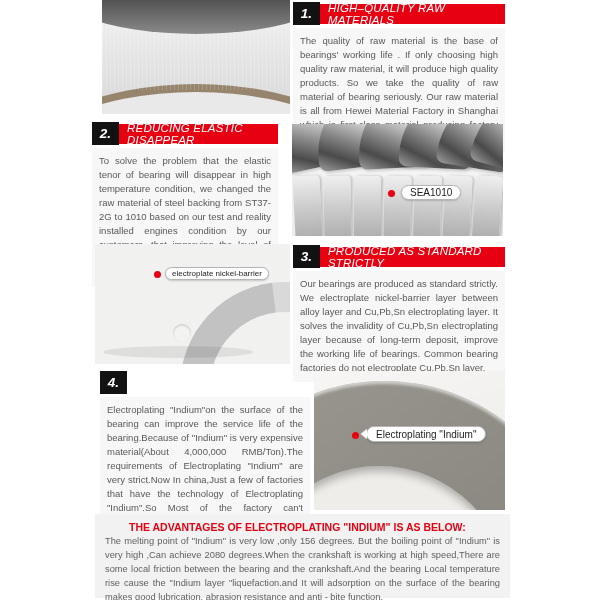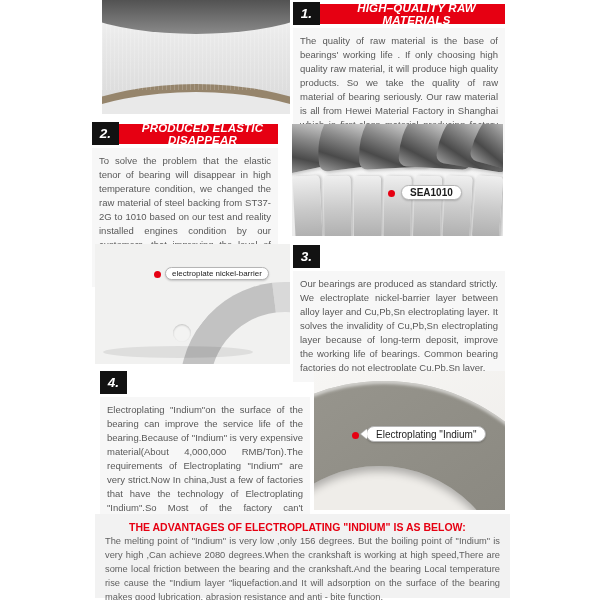--- a/index.html
+++ b/index.html
@@ -4,21 +4,21 @@
 <style>
   * { margin:0; padding:0; box-sizing:border-box; }
   html,body { width:600px; height:600px; background:#ffffff; font-family:"Liberation Sans", sans-serif; }
   .page { position:relative; width:600px; height:600px; background:#fff; overflow:hidden; }
 
   
   .sec-header { display:flex; align-items:stretch; height:23px; }
   .num-box { background:#121212; color:#fff; width:27px; display:flex; align-items:center; justify-content:center;
              font-style:italic; font-weight:bold; font-size:13.5px; }
   .red-bar { flex:1; background:#e60012; color:#fff; display:flex; align-items:center; padding-left:8px;
-             font-style:italic; font-weight:bold; font-size:11.5px; letter-spacing:.2px; height:20px; margin-top:1.5px;text-align:center; }
+             font-style:italic; font-weight:normal; font-size:11.5px; letter-spacing:.2px; height:20px; margin-top:1.5px; }
 
   .para { background:#f7f7f7; color:#585858; font-size:9.5px; line-height:1.47; text-align:justify;
           padding:6px 7px 7px 7px; margin-top:3px; }
 
   .text-col { position:absolute; }
 
   
   .photo { position:absolute; overflow:hidden; }
 
   
@@ -26,21 +26,21 @@
             background:linear-gradient(180deg,#f6f6f6 0%, #e9e9e9 35%, #d8d8d8 100%); }
   .p1-dark { position:absolute; width:170%; height:120px; left:-35%; top:-86px; border-radius:50%;
              background:linear-gradient(180deg,#242424 30%, #4f4f4f 70%, #8a8a8a 100%); }
   .p1-sheen { position:absolute; left:0; top:20px; width:100%; height:70px;
               background:repeating-linear-gradient(90deg, rgba(255,255,255,.35) 0 1px, rgba(0,0,0,0) 1px 4px); opacity:.5; }
   .p1-bronze { position:absolute; width:190%; height:170px; left:-45%; top:84px; border-radius:50%; background:#96856c; }
   .p1-bottom { position:absolute; width:200%; height:180px; left:-50%; top:92px; border-radius:50%; background:#e9e9e9; }
 
   
   .photo2 { left:292px; top:124px; width:211px; height:112px;
-            background:linear-gradient(180deg,#fbfbfb 0%, #ececec 100%);font-weight:bold; }
+            background:linear-gradient(180deg,#fbfbfb 0%, #ececec 100%); }
   .arch { position:absolute; width:72px; height:64px; top:-20px;
           border-radius:50% 50% 8px 8px / 85% 85% 8px 8px;
           background:linear-gradient(205deg,#ffffff 8%, #d6d6d6 30%, #8a8a8a 55%, #4a4a4a 78%, #909090 96%);
           box-shadow:2px 2px 3px rgba(0,0,0,.18); }
   .arch:nth-of-type(1){ left:-16px; transform:rotate(-12deg); }
   .arch:nth-of-type(2){ left:24px;  transform:rotate(-7deg); }
   .arch:nth-of-type(3){ left:66px;  transform:rotate(-3deg); }
   .arch:nth-of-type(4){ left:108px; transform:rotate(3deg); }
   .arch:nth-of-type(5){ left:148px; transform:rotate(9deg); }
   .arch:nth-of-type(6){ left:184px; transform:rotate(15deg); width:60px; }
@@ -123,21 +123,21 @@
     <div class="sec-header">
       <div class="num-box">1.</div>
       <div class="red-bar">HIGH–QUALITY RAW MATERIALS</div>
     </div>
     <div class="para">The quality of raw material is the base of bearings' working life . If only choosing high quality raw material, it will produce high quality products. So we take the quality of raw material of bearing seriously. Our raw material is all from Hewei Material Factory in Shanghai which is first-class material producing factory in China.</div>
   </div>
 
   <div class="text-col col-s2">
     <div class="sec-header">
       <div class="num-box">2.</div>
-      <div class="red-bar">PRODUCED ELASTIC DISAPPEAR</div>
+      <div class="red-bar">REDUCING ELASTIC DISAPPEAR</div>
     </div>
     <div class="para">To solve the problem that the elastic tenor of bearing will disappear in high temperature condition, we changed the raw material of steel backing from ST37-2G to 1010 based on our test and reality installed engines condition by our customers, that improving the level of raw material and reducing the disappearance of elastic tenor greatly.</div>
   </div>
 
   <div class="photo photo2">
     <div class="arch"></div>
     <div class="arch"></div>
     <div class="arch"></div>
     <div class="arch"></div>
     <div class="arch"></div>
@@ -159,20 +159,21 @@
     <div class="hole"></div>
     <div class="ring2"></div>
     <div class="p3-shadow"></div>
     <div class="dot dot-nickel"></div>
     <div class="pill pill-nickel">electroplate nickel-barrier</div>
   </div>
 
   <div class="text-col col-s3">
     <div class="sec-header">
       <div class="num-box">3.</div>
+      <div class="red-bar">PRODUCED AS STANDARD STRICTLY</div>
     </div>
     <div class="para">Our bearings are produced as standard strictly. We electroplate nickel-barrier layer between alloy layer and Cu,Pb,Sn electroplating layer. It solves the invalidity of Cu,Pb,Sn electroplating layer because of long-term deposit, improve the working life of bearings. Common bearing factories do not electroplate Cu,Pb,Sn layer.</div>
   </div>
 
   <div class="text-col col-s4">
     <div class="sec-header">
       <div class="num-box">4.</div>
     </div>
     <div class="para">Electroplating "Indium"on the surface of the bearing can improve the service life of the bearing.Because of "Indium" is very expensive material(About 4,000,000 RMB/Ton).The requirements of Electroplating "Indium" are very strict.Now In china,Just a few of factories that have the technology of Electroplating "Indium".So Most of the factory can't Electroplate "Indium" on the bearing.</div>
   </div>

